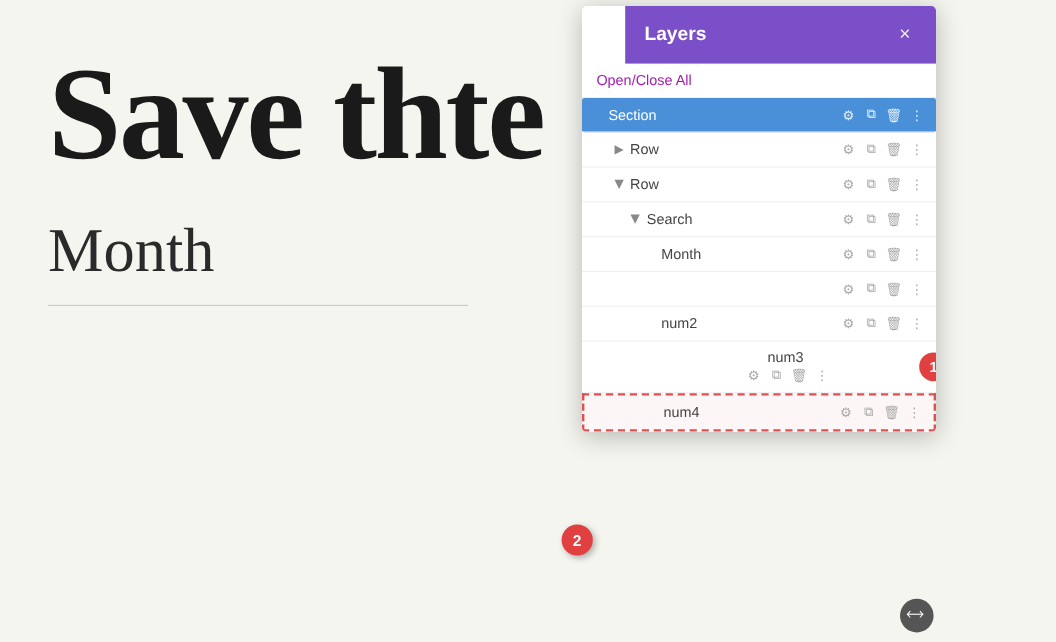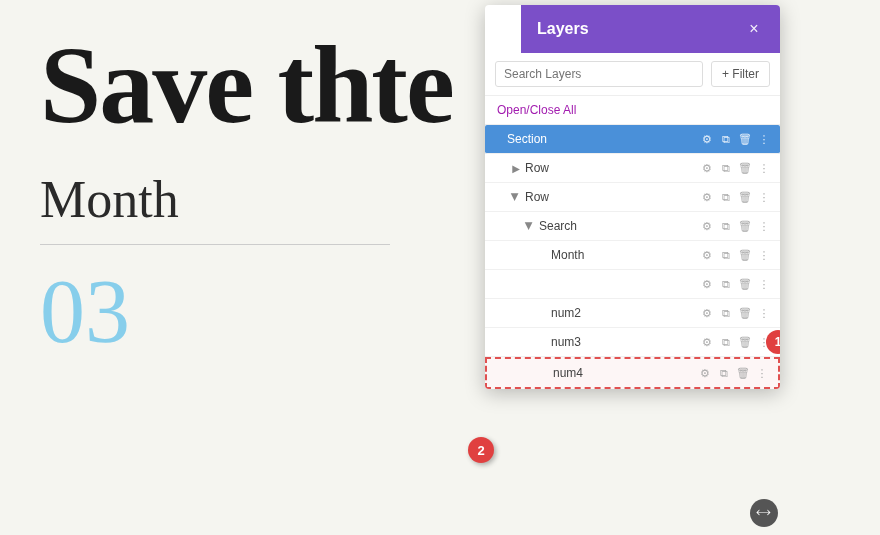--- a/index.html
+++ b/index.html
@@ -20,21 +20,21 @@
       width: 100%; height: 100%;
       padding: 30px 40px;
     }
 
     .bg-title {
       font-size: 110px;
       font-weight: 700;
       color: #1a1a1a;
       line-height: 1;
       letter-spacing: -2px;
-      margin-top: 0;
+      margin-top: 10px;
     }
 
     .bg-month-label {
       font-size: 52px;
       font-weight: 400;
       color: #2a2a2a;
       margin-top: 30px;
       font-family: Georgia, serif;
     }
 
@@ -244,34 +244,29 @@
   </style>
 </head>
 <body>
 
 <div class="bg-content">
   <div class="bg-title">
     <span>Save th</span><span style="color:#1a1a1a;">te</span>
   </div>
   <div class="bg-month-label">Month</div>
   <hr class="bg-divider">
-  <div class="bg-number">03</div>
 </div>
 
 <div class="layers-panel">
 
   <div class="panel-header">
     <span class="panel-title">Layers</span>
     <div class="panel-close">×</div>
   </div>
 
-  <div class="search-row">
-    <input class="search-input" type="text" placeholder="Search Layers" style="">
-    <button class="filter-btn">+ Filter</button>
-  </div>
 
   <div class="open-close-row">Open/Close All</div>
 
   <div class="layer-list">
 
     <div class="layer-item active">
       <span class="spacer"></span>
       <span class="layer-name">Section</span>
       <div class="layer-actions">
         <span class="layer-icon">⚙</span>
@@ -339,21 +334,21 @@
       <span class="spacer"></span>
       <span class="layer-name">num2</span>
       <div class="layer-actions">
         <span class="layer-icon">⚙</span>
         <span class="layer-icon">⧉</span>
         <span class="layer-icon">🗑</span>
         <span class="layer-icon">⋮</span>
       </div>
     </div>
 
-    <div class="layer-item indent-3" style="position:relative;">
+    <div class="layer-item indent-3" style="position:relative;flex-direction:column;">
       <span class="spacer"></span>
       <span class="layer-name">num3</span>
       <div class="layer-actions">
         <span class="layer-icon">⚙</span>
         <span class="layer-icon">⧉</span>
         <span class="layer-icon">🗑</span>
         <span class="layer-icon">⋮</span>
       </div>
 
       <div style="position:absolute; right:-10px; top:50%; transform:translateY(-50%); width:24px; height:24px; background:#e04040; border-radius:50%; color:white; font-size:12px; font-weight:700; display:flex; align-items:center; justify-content:center; font-family:sans-serif; z-index:10;">1</div>

